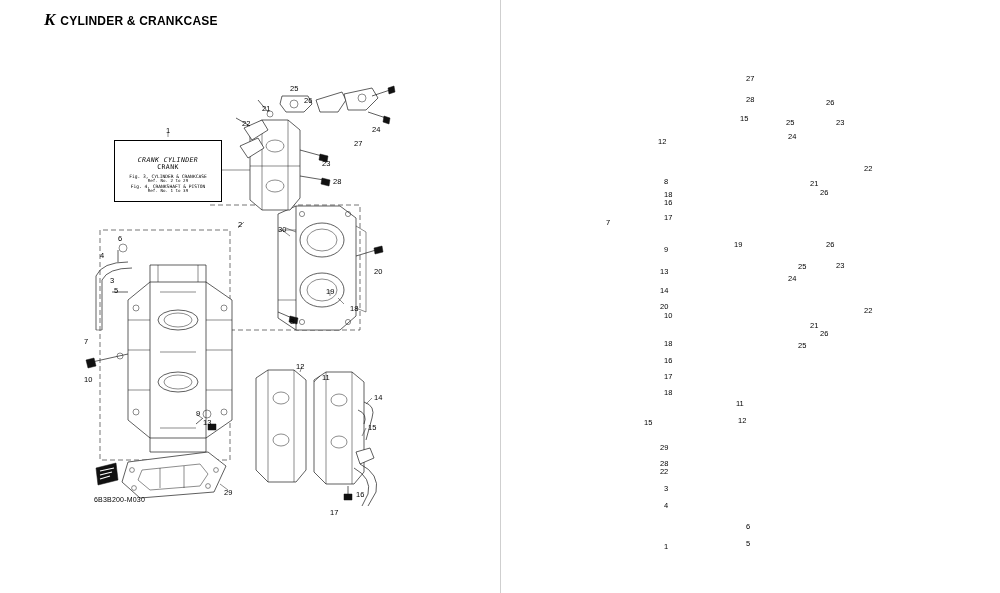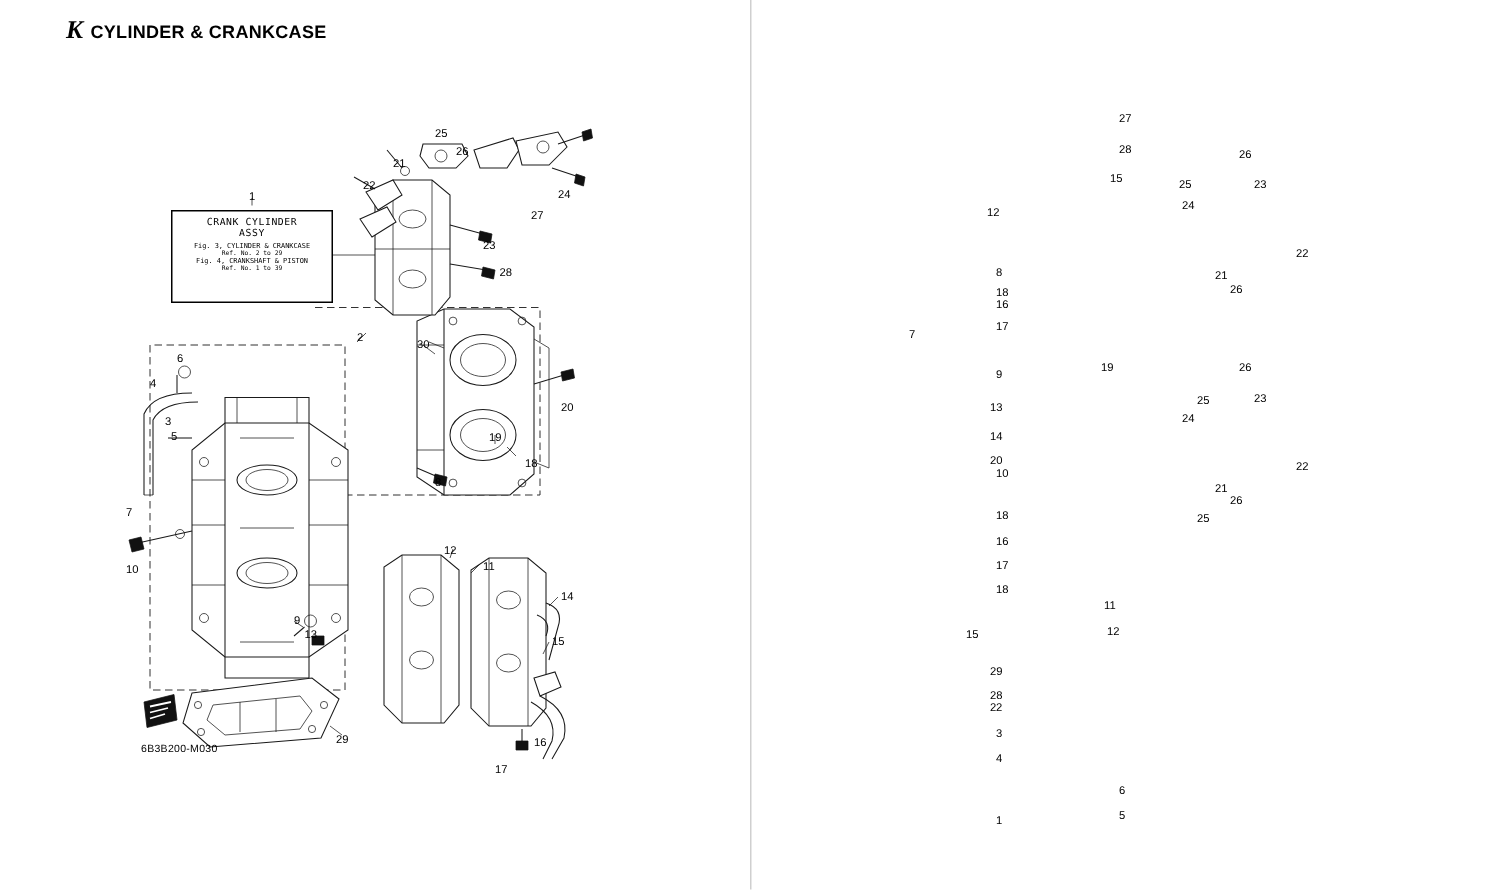--- a/index.html
+++ b/index.html
@@ -61,21 +61,21 @@
     border: 1px solid #000;
     background: #fff;
     text-align: center;
     padding-top: 3px;
     box-sizing: border-box;
   }
   .note-box div {
     font-family: "DejaVu Sans Mono", monospace;
     line-height: 1.15;
   }
-  .note-l1 { font-size: 6.5px; letter-spacing: 0.4px; margin-top: 1px; }
+  .note-l1 { font-size: 6.5px; letter-spacing: 0.4px; margin-top: 13px; font-style: italic; }
   .note-l2 { font-size: 6.5px; letter-spacing: 0.4px; margin-bottom: 2px; }
   .note-l3, .note-l5 { font-size: 4.6px; }
   .note-l4, .note-l6 { font-size: 4.2px; }
 
   .code-label {
     position: absolute;
     left: 94px;
     top: 496px;
     font-size: 7px;
     font-family: "Liberation Sans", sans-serif;
@@ -288,21 +288,21 @@
       <path d="M320 376 L314 382"></path>
       <path d="M372 398 L366 404"></path>
       <path d="M366 428 L362 436"></path>
       <path d="M228 490 L220 484"></path>
       <path d="M282 230 L290 236"></path>
     </g>
   </svg>
 
   <div class="note-box">
     <div class="note-l1">CRANK CYLINDER</div>
-    <div class="note-l2">ASSY</div>
+    <div class="note-l2">CRANK</div>
     <div class="note-l3">Fig. 3, CYLINDER &amp; CRANKCASE</div>
     <div class="note-l4">Ref. No. 2 to 29</div>
     <div class="note-l5">Fig. 4, CRANKSHAFT &amp; PISTON</div>
     <div class="note-l6">Ref. No. 1 to 39</div>
   </div>
 
   <div class="code-label">6B3B200-M030</div>
 
   <div id="callouts-left">
       <span class="num" style="left: 166px; top: 127px;">1</span>

